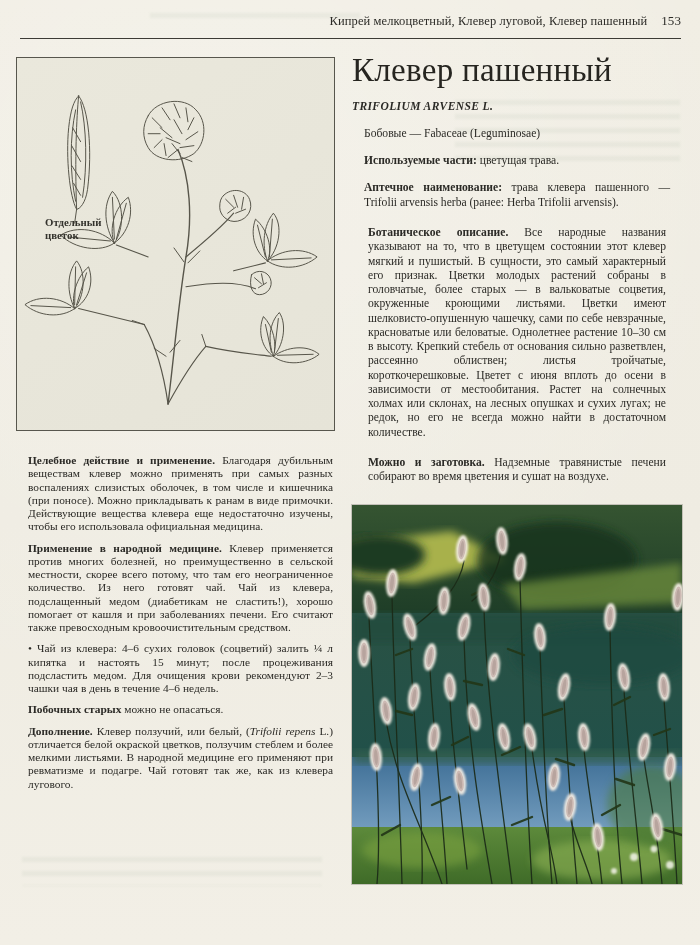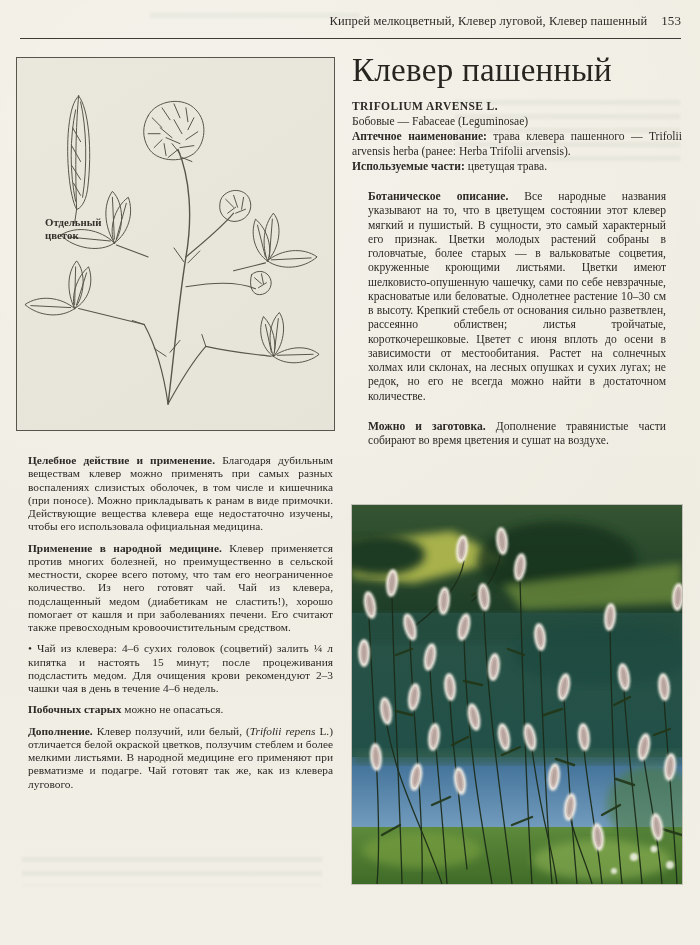--- a/index.html
+++ b/index.html
@@ -52,25 +52,25 @@
   .lead{font-weight:bold;}
   .ital{font-style:italic;}
 
   
   .col-right{position:absolute; left:352px; top:52px; width:330px;}
   .title{
     font-size:33px; font-weight:normal; letter-spacing:.3px;
     margin:0 0 11px 0; color:#262520; line-height:36px;
   }
   .latin{
-    font-weight:bold; font-size:11.5px; letter-spacing:.4px;
+    font-style:italic; font-weight:bold; font-size:11.5px; letter-spacing:.4px;
     text-transform:uppercase; margin:0;
     line-height:15px;
   }
-  .intro{font-size:11.6px; line-height:15px; text-align:justify; margin:0;}
+  .intro{font-size:11.6px; line-height:15px; text-align:justify; margin:12px;}
   .body-block{
     margin-top:10px;
     font-size:11.6px; line-height:14.25px; text-align:justify;
   }
   .body-block p{margin:16px;}
   .photo{
     position:absolute; left:352px; top:505px; width:330px; height:379px;
     box-shadow:0 0 0 1px rgba(60,60,50,.25);
   }
   .photo svg{display:block;width:100%;height:100%;}
@@ -165,25 +165,25 @@
     <p><span class="lead">Применение в народной медицине.</span><span> Клевер применяется против многих болезней, но преимущественно в сельской местности, скорее всего потому, что там его неограниченное количество. Из него готовят чай. Чай из клевера, подслащенный медом (диабетикам не сластить!), хорошо помогает от кашля и при заболеваниях печени. Его считают также превосходным кровоочистительным средством.</span></p>
     <p><span>• Чай из клевера: 4–6 сухих головок (соцветий) залить ¼ л кипятка и настоять 15 минут; после процеживания подсластить медом. Для очищения крови рекомендуют 2–3 чашки чая в день в течение 4–6 недель.</span></p>
     <p><span class="lead">Побочных старых</span><span> можно не опасаться.</span></p>
     <p><span class="lead">Дополнение.</span><span> Клевер ползучий, или белый, (</span><span class="ital">Trifolii repens</span><span> L.) отличается белой окраской цветков, ползучим стеблем и более мелкими листьями. В народной медицине его применяют при ревматизме и подагре. Чай готовят так же, как из клевера лугового.</span></p>
   </div>
 
   <div class="col-right">
     <h1 class="title">Клевер пашенный</h1>
     <p class="latin">Trifolium arvense L.</p>
     <p class="intro">Бобовые — Fabaceae (Leguminosae)</p>
+    <p class="intro"><span class="lead">Используемые части:</span><span> цветущая трава.</span></p>
     <p class="intro"><span class="lead">Аптечное наименование:</span><span> трава клевера пашенного — Trifolii arvensis herba (ранее: Herba Trifolii arvensis).</span></p>
-    <p class="intro"><span class="lead">Используемые части:</span><span> цветущая трава.</span></p>
     <div class="body-block">
       <p><span class="lead">Ботаническое описание.</span><span> Все народные названия указывают на то, что в цветущем состоянии этот клевер мягкий и пушистый. В сущности, это самый характерный его признак. Цветки молодых растений собраны в головчатые, более старых — в вальковатые соцветия, окруженные кроющими листьями. Цветки имеют шелковисто-опушенную чашечку, сами по себе невзрачные, красноватые или беловатые. Однолетнее растение 10–30 см в высоту. Крепкий стебель от основания сильно разветвлен, рассеянно облиствен; листья тройчатые, короткочерешковые. Цветет с июня вплоть до осени в зависимости от местообитания. Растет на солнечных холмах или склонах, на лесных опушках и сухих лугах; не редок, но его не всегда можно найти в достаточном количестве.</span></p>
-      <p><span class="lead">Можно и заготовка.</span><span> Дополнение травянистые части собирают во время цветения и сушат на воздухе.</span></p>
+      <p><span class="lead">Можно и заготовка.</span><span> Надземные травянистые печени собирают во время цветения и сушат на воздухе.</span></p>
     </div>
   </div>
 
   <div class="photo">
     <svg viewBox="0 0 330 379" preserveAspectRatio="none">
       <defs>
         <linearGradient id="gTop" x1="0" y1="0" x2="0" y2="1">
           <stop offset="0" stop-color="#355431"></stop>
             <stop offset="1" stop-color="#1b3a26"></stop>
         </linearGradient>

